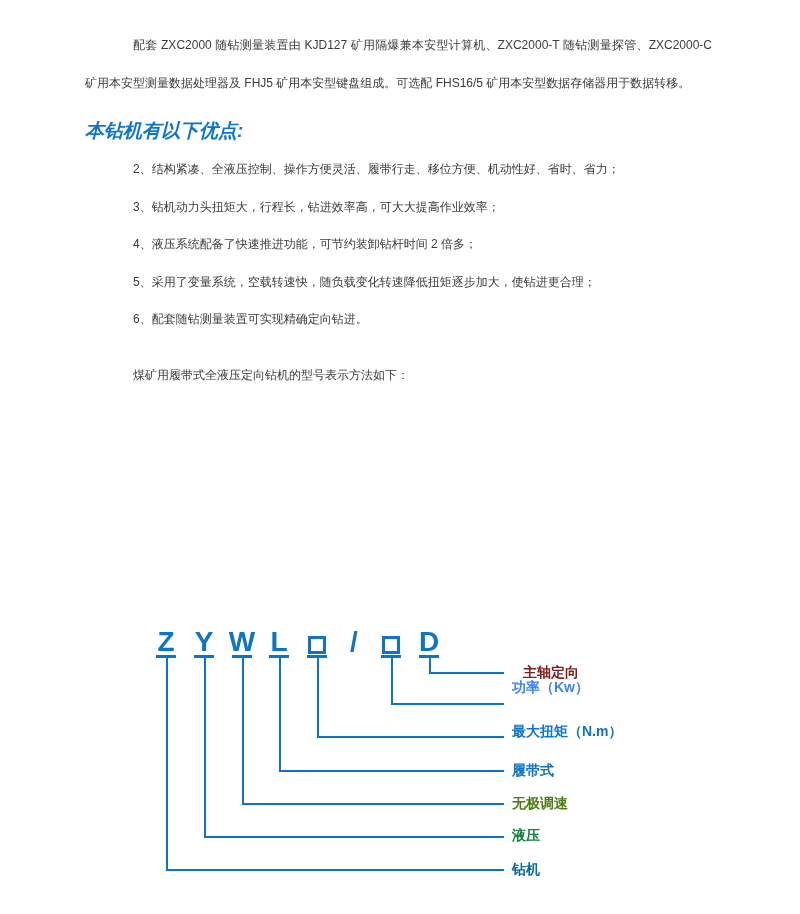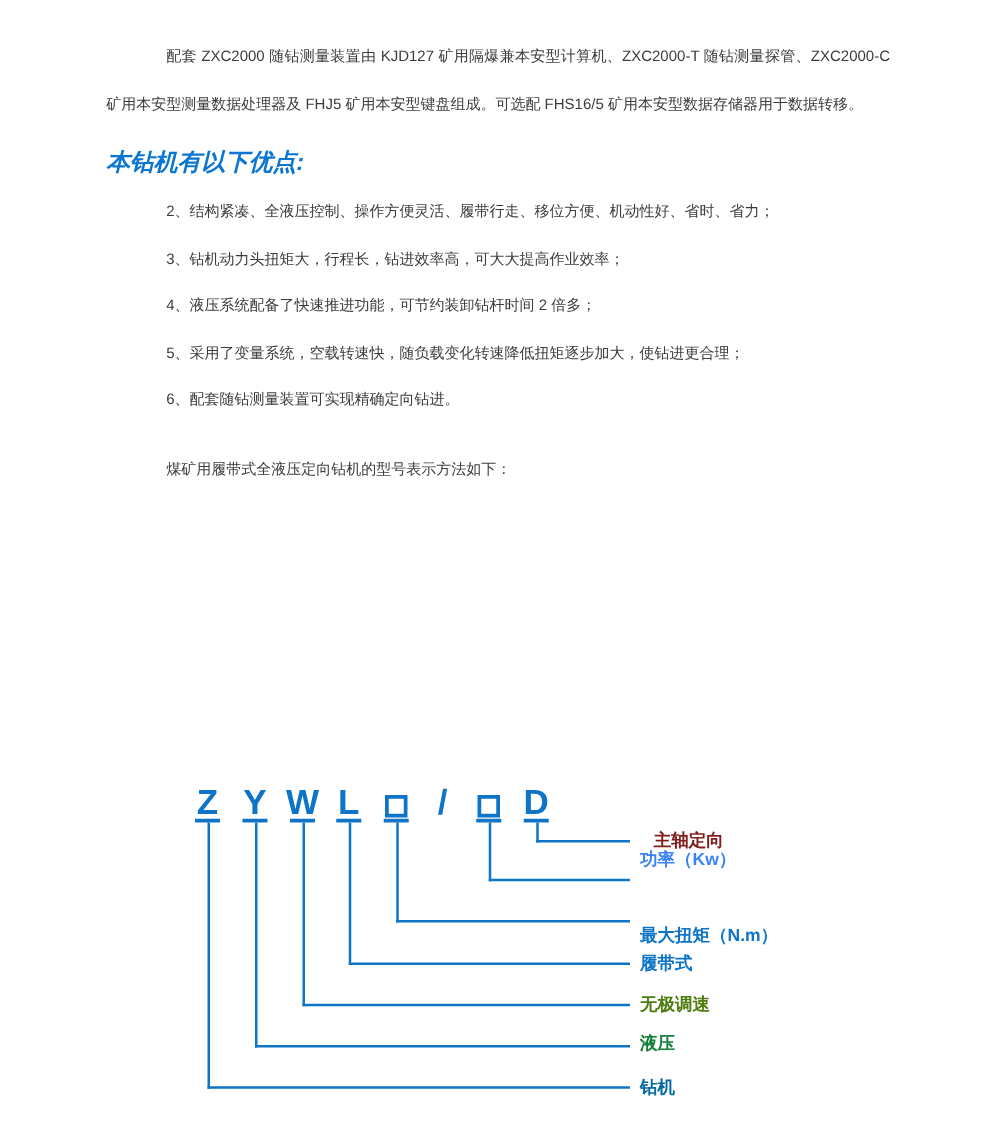--- a/index.html
+++ b/index.html
@@ -107,21 +107,21 @@
     <div class="code-letter" style="left: 332px; color: rgb(14, 116, 200);">/</div>
     <div class="code-box" style="left: 382px; border-color: rgb(14, 116, 200);"></div>
     <div class="letter-underline" style="left: 381px; background: rgb(14, 116, 200);"></div>
     <div class="code-letter" style="left: 407px; color: rgb(14, 116, 200);">D</div>
     <div class="letter-underline" style="left: 419px; background: rgb(14, 116, 200);"></div>
     <div class="connector" style="left: 429px; width: 73px; height: 14px; border-color: rgb(14, 116, 200);"></div>
     <div class="code-label" style="left: 512px; top: 47px; color: #7f1d1d; margin-left: 11px;">主轴定向</div>
     <div class="connector" style="left: 391px; width: 111px; height: 45px; border-color: rgb(14, 116, 200);"></div>
     <div class="code-label" style="left: 512px; top: 62px; color: #3b82f6;">功率（Kw）</div>
     <div class="connector" style="left: 317px; width: 185px; height: 78px; border-color: rgb(14, 116, 200);"></div>
-    <div class="code-label" style="left: 512px; top: 123px; color: rgb(14, 116, 200);">最大扭矩（N.m）</div>
+    <div class="code-label" style="left: 512px; top: 106px; color: rgb(14, 116, 200);">最大扭矩（N.m）</div>
     <div class="connector" style="left: 279px; width: 223px; height: 112px; border-color: rgb(14, 116, 200);"></div>
     <div class="code-label" style="left: 512px; top: 145px; color: rgb(14, 116, 200);">履带式</div>
     <div class="connector" style="left: 242px; width: 260px; height: 145px; border-color: rgb(14, 116, 200);"></div>
     <div class="code-label" style="left: 512px; top: 178px; color: #4d7c0f;">无极调速</div>
     <div class="connector" style="left: 204px; width: 298px; height: 178px; border-color: rgb(14, 116, 200);"></div>
     <div class="code-label" style="left: 512px; top: 211px; color: #15803d; font-family: Liberation Serif, serif;">液压</div>
     <div class="connector" style="left: 166px; width: 336px; height: 211px; border-color: rgb(14, 116, 200);"></div>
     <div class="code-label" style="left: 512px; top: 244px; color: #0369a1;">钻机</div>
   </div>
 

